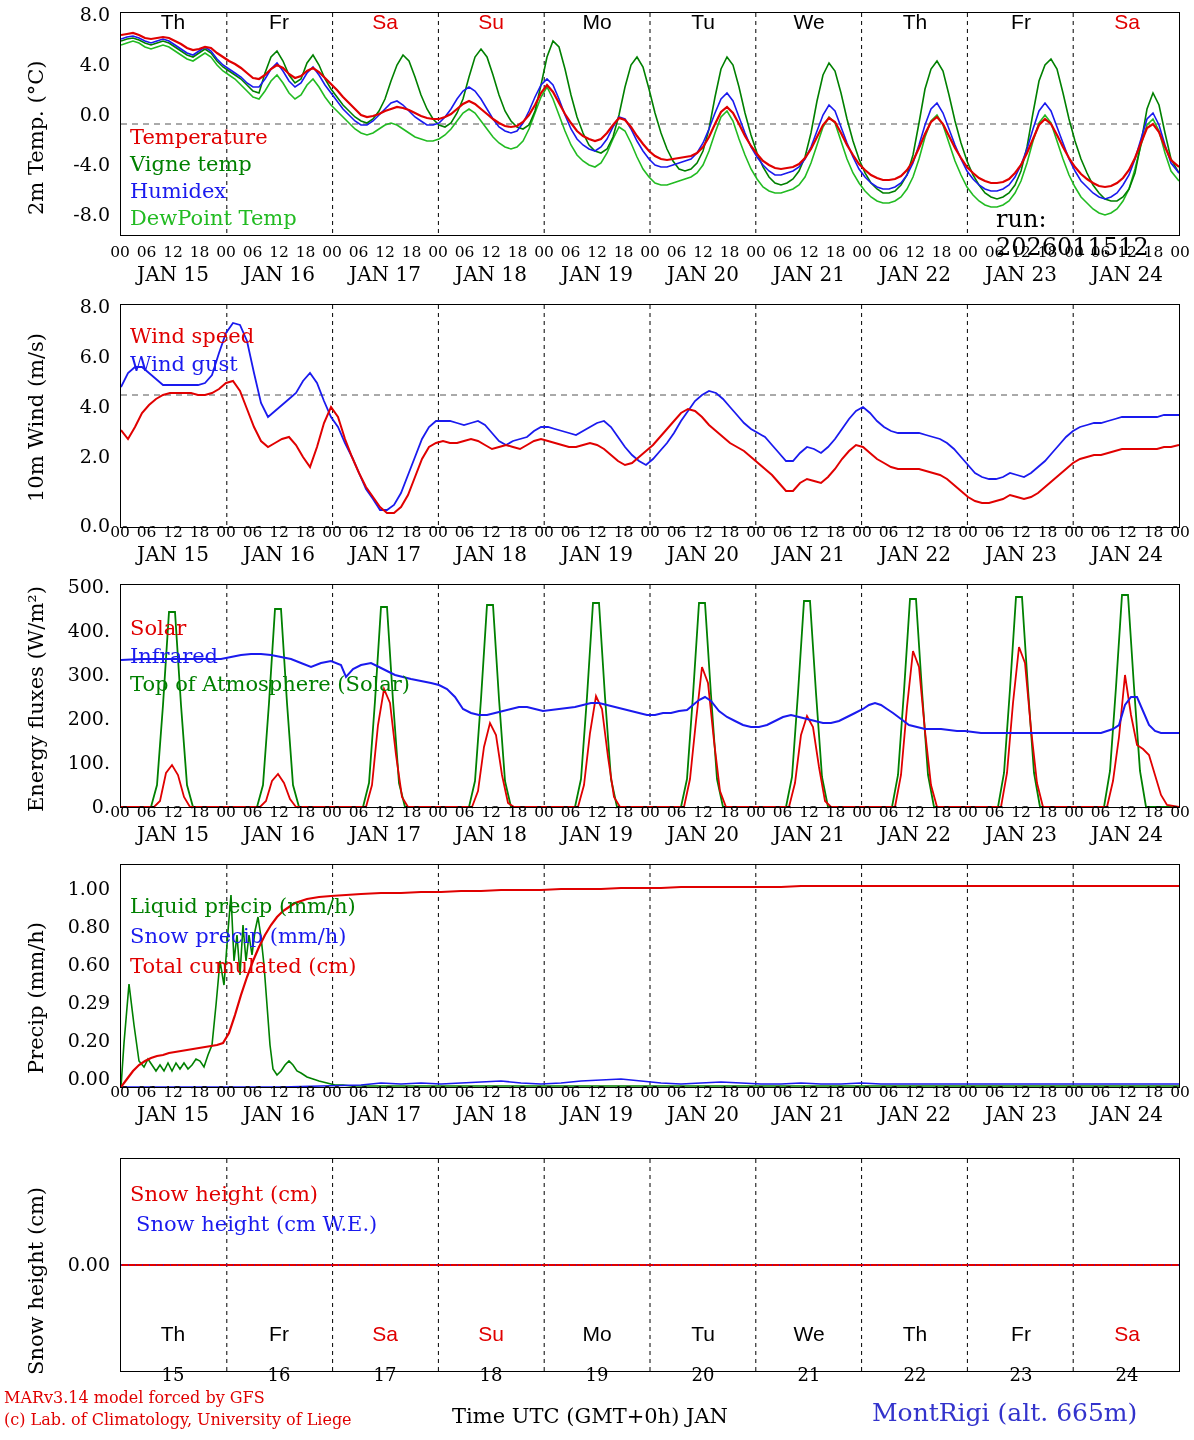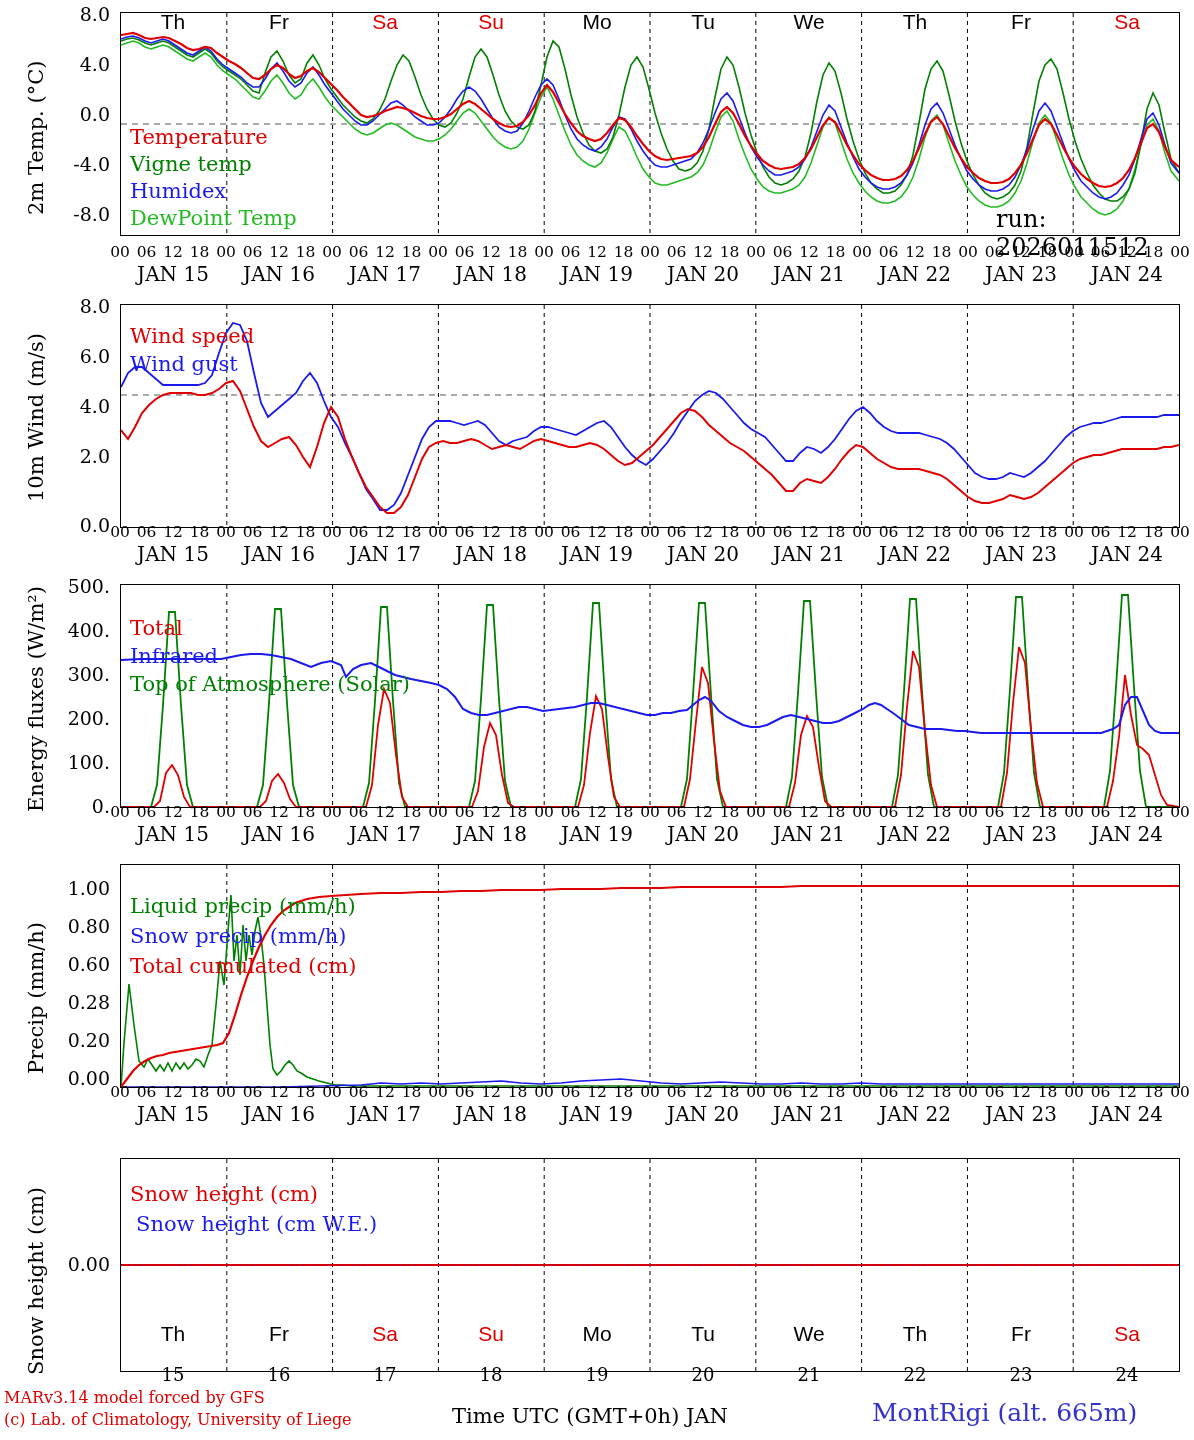--- a/index.html
+++ b/index.html
@@ -153,32 +153,32 @@
       </g>
 
       <polyline fill="none" stroke="#008000" stroke-width="1.8" points="0,222 30,222 36,200 42,120 48,27 54,27 60,120 66,200 72,222 105,222 136,222 142,200 148,118 154,24 160,24 166,118 172,200 178,222 211,222 242,222 248,198 254,116 260,22 266,22 272,116 278,198 284,222 317,222 348,222 354,196 360,114 366,20 372,20 378,114 384,196 390,222 423,222 454,222 460,194 466,112 472,18 478,18 484,112 490,194 496,222 529,222 560,222 566,194 572,110 578,18 584,18 590,110 596,194 602,222 635,222 665,222 671,192 677,108 683,16 689,16 695,108 701,192 707,222 740,222 771,222 777,190 783,106 789,14 795,14 801,106 807,190 813,222 846,222 877,222 883,188 889,104 895,12 901,12 907,104 913,188 919,222 952,222 983,222 989,186 995,102 1001,10 1007,10 1013,102 1019,186 1025,222 1058,222"></polyline>
 
       <polyline fill="none" stroke="#e00000" stroke-width="1.8" points="0,222 33,222 39,216 45,188 51,180 57,190 63,212 69,222 105,222 139,222 145,216 151,196 157,189 163,198 169,214 175,222 211,222 245,222 251,200 257,140 263,104 269,118 275,170 281,212 287,222 317,222 351,222 357,206 363,162 369,138 375,150 381,190 387,218 393,222 423,222 457,222 463,200 469,148 475,111 481,124 487,172 493,212 499,222 529,222 563,222 569,194 575,136 581,82 587,98 593,156 599,206 605,222 635,222 668,222 674,198 680,150 686,131 692,142 698,182 704,216 710,222 740,222 774,222 780,190 786,122 792,66 798,82 804,146 810,200 816,222 846,222 880,222 886,188 892,118 898,62 904,78 910,144 916,198 922,222 952,222 986,222 992,196 998,152 1004,90 1010,130 1016,160 1022,164 1028,170 1034,190 1040,210 1046,220 1058,222"></polyline>
 
       <polyline fill="none" stroke="#1a1aee" stroke-width="2" points="0,75 20,74 40,74 60,74 80,74 100,74 110,72 120,70 130,69 140,69 150,70 160,72 170,74 180,78 190,82 200,78 210,76 220,80 225,92 232,84 240,80 250,78 258,82 266,86 274,90 282,92 290,94 300,96 310,98 318,100 326,104 334,112 342,124 350,128 358,130 366,130 374,128 382,126 390,124 398,122 406,122 414,124 422,126 430,125 438,124 446,123 454,122 462,120 470,118 478,118 486,120 494,122 502,124 510,126 518,128 526,130 534,130 542,128 550,128 558,126 566,125 572,120 578,115 584,112 590,116 598,126 606,132 614,136 622,140 630,142 638,142 646,140 654,136 662,132 670,130 678,132 686,134 694,136 702,138 710,138 718,136 726,132 734,128 742,124 748,120 754,118 760,120 766,124 772,128 780,134 788,140 796,142 804,144 812,144 820,144 828,145 836,146 844,146 852,147 860,148 868,148 876,148 884,148 892,148 900,148 908,148 916,148 924,148 932,148 940,148 948,148 956,148 964,148 972,148 980,148 986,146 992,144 998,140 1004,120 1010,112 1016,112 1022,126 1028,140 1034,146 1040,148 1048,148 1058,148"></polyline>
     </svg>
   </div>
 
-  <div class="legend red" style="left:130px;top:44px;">Total</div>
+  <div class="legend red" style="left:130px;top:44px;">Solar</div>
   <div class="legend blue" style="left:130px;top:72px;">Infrared</div>
   <div class="legend green" style="left:130px;top:100px;">Top of Atmosphere (Solar)</div>
 </div>
 
 <div class="panel" style="top:852px;height:282px;">
   <div class="ylabel" style="left:24px;top:222px;transform:rotate(-90deg);">Precip (mm/h)</div>
 
   <div class="ytick" style="left:38px;top:25px;width:72px;">1.00</div>
   <div class="ytick" style="left:38px;top:63px;width:72px;">0.80</div>
   <div class="ytick" style="left:38px;top:101px;width:72px;">0.60</div>
-  <div class="ytick" style="left:38px;top:139px;width:72px;">0.28</div>
+  <div class="ytick" style="left:38px;top:139px;width:72px;">0.29</div>
   <div class="ytick" style="left:38px;top:177px;width:72px;">0.20</div>
   <div class="ytick" style="left:38px;top:215px;width:72px;">0.00</div>
 
   <div class="plotbox" style="left:120px;top:12px;width:1060px;height:224px;">
     <svg width="1058" height="222" viewBox="0 0 1058 222" preserveAspectRatio="none">
       <g stroke="#000" stroke-width="1" stroke-dasharray="4,4" fill="none">
         <line x1="105.8" y1="0" x2="105.8" y2="222"></line>
           <line x1="211.6" y1="0" x2="211.6" y2="222"></line>
         <line x1="317.4" y1="0" x2="317.4" y2="222"></line>
           <line x1="423.2" y1="0" x2="423.2" y2="222"></line>

